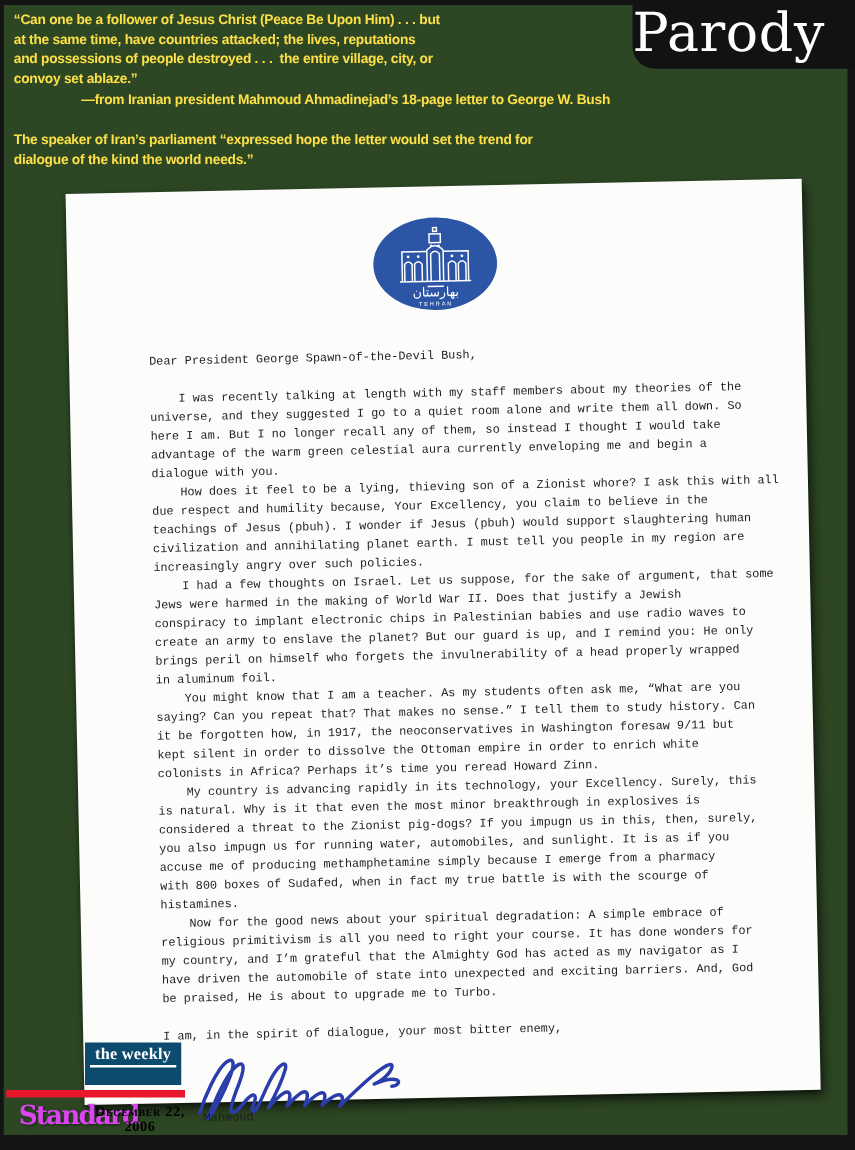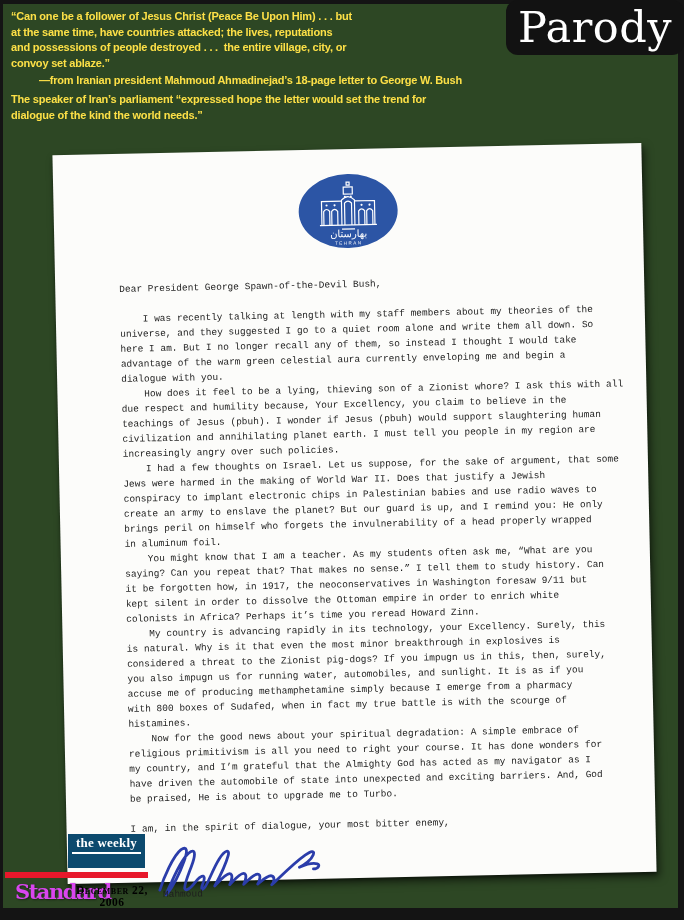--- a/index.html
+++ b/index.html
@@ -12,33 +12,32 @@
   }
   .canvas{
     position:absolute;left:3px;top:4px;width:675px;height:904px;
     background:#2d4724;
   }
   
   .parody{
     position:absolute;left:506px;top:0;width:178px;height:55px;
     background:#121212;border-bottom-left-radius:18px;
     color:#fff;font-family:"DejaVu Serif",serif;
-    font-size:43px;line-height:54px;text-align:center;
+    font-size:43px;line-height:54px;
     letter-spacing:0.5px;
-    border-radius:12px;
   }
   
   .header{
     position:absolute;left:11px;top:9px;width:652px;
     color:#fde047;font-weight:bold;
     font-size:11px;line-height:15.6px;letter-spacing:-0.2px;
   }
   .quote1{white-space:pre-wrap;width:500px;}
-  .attr1{margin-left:28px;margin-top:2px;}
-  .quote2wrap{position:relative;margin-top:3px;}
+  .attr1{margin-left:54px;margin-top:2px;}
+  .quote2wrap{position:relative;margin-top:16px;}
   .quote2{white-space:pre-wrap;width:600px;}
   .attr2{position:absolute;right:6px;bottom:0;}
   
   .paper{
     position:absolute;left:60px;top:149px;width:589px;height:729px;
     background:#fcfcfa;
     transform:rotate(-1.2deg);
     box-shadow:3px 5px 9px rgba(0,0,0,0.55), 0 2px 3px rgba(0,0,0,0.35);
   }
   .seal{display:block;margin:24px auto 0;}

